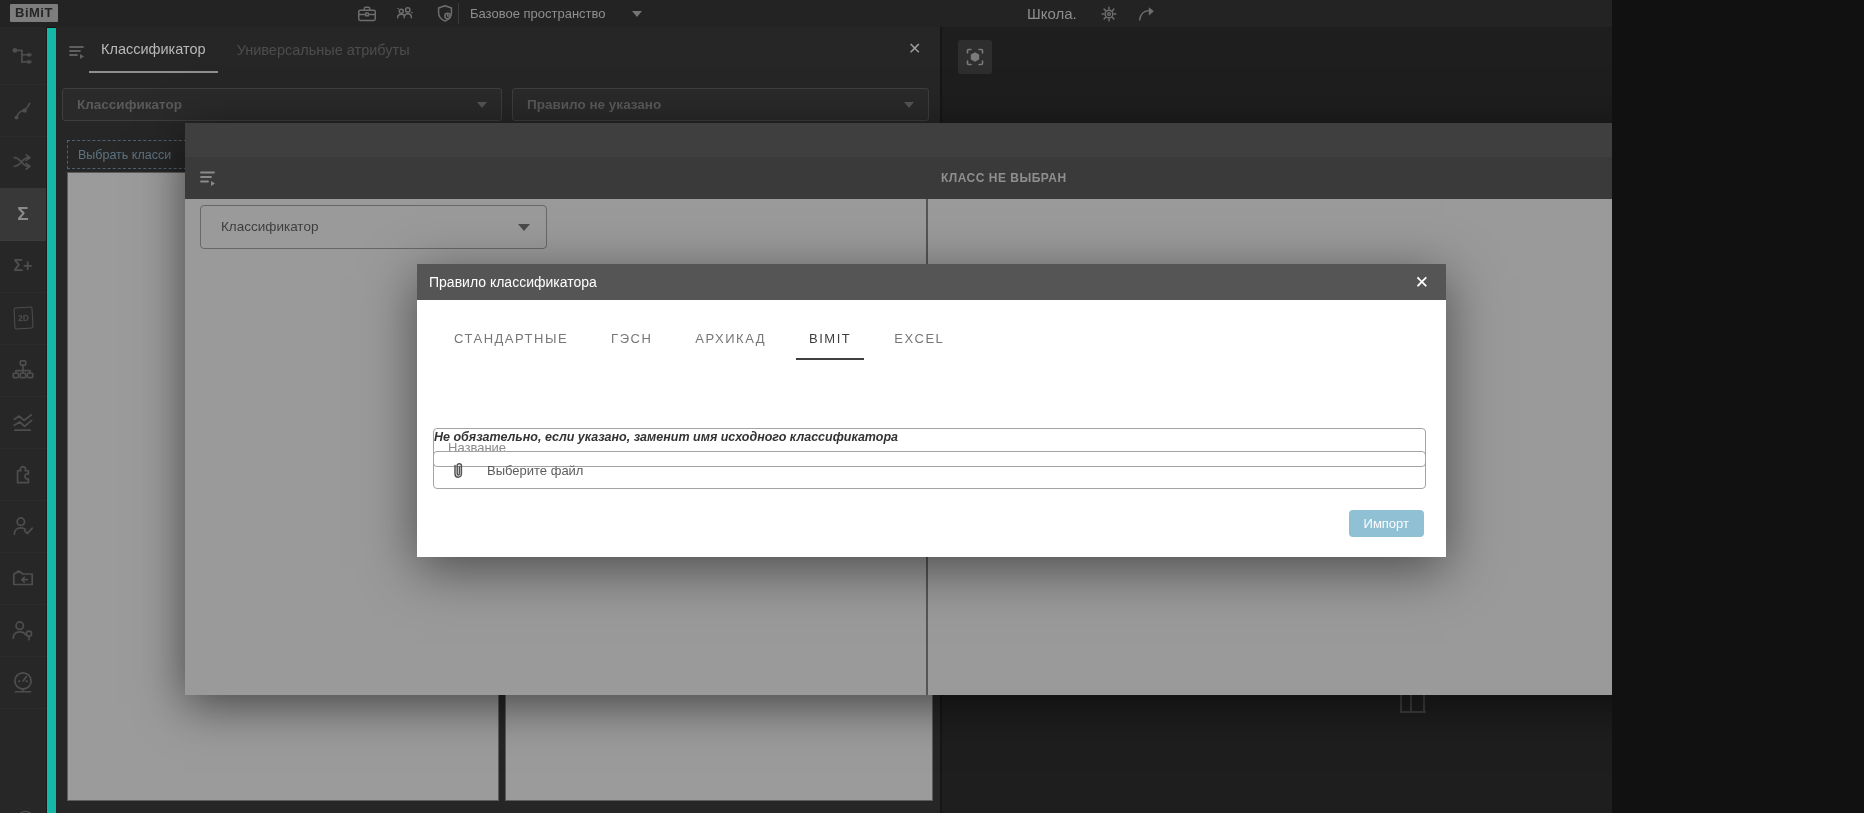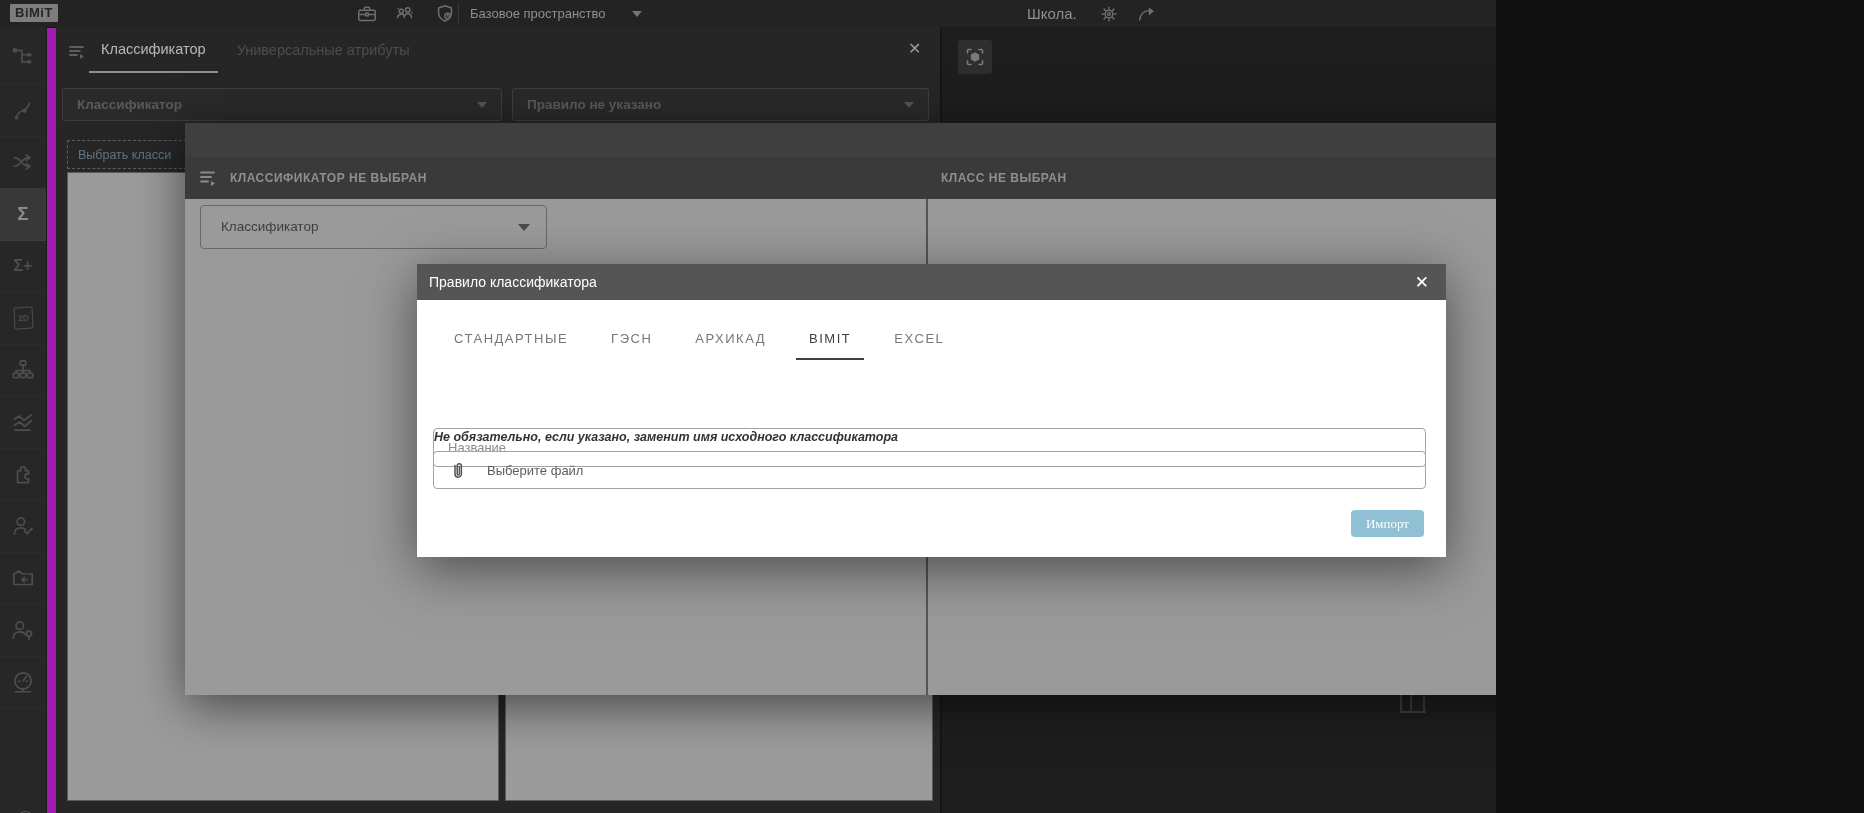--- a/index.html
+++ b/index.html
@@ -1,17 +1,17 @@
 <!DOCTYPE html>
 <html><head>
 <meta charset="utf-8">
 <style>
   html,body{margin:0;padding:0;background:#111;}
-  .screen{position:relative;width:1496px;height:813px;overflow:hidden;
-          background:#a21caf;font-family:"Liberation Sans",sans-serif;
+  .screen{position:relative;width:1612px;height:813px;overflow:hidden;
+          background:#14b8a6;font-family:"Liberation Sans",sans-serif;
           -webkit-font-smoothing:antialiased;}
   .abs{position:absolute;}
   svg{fill:none;stroke-linecap:round;stroke-linejoin:round;display:block;}
 
   
   .topbar{left:0;top:0;width:1864px;height:27px;background:#232323;border-bottom:1px solid #151515;}
   .logo{left:10px;top:4px;background:#7d7d7d;color:#262626;font-weight:bold;font-size:13px;
         padding:1px 5px 2px;letter-spacing:.5px;border-radius:1px;}
   .tb-ic{top:3px;width:22px;height:22px;}
   .tb-ic svg{stroke:#6e6e6e;stroke-width:1.6;}
@@ -103,21 +103,21 @@
   .im-input{left:16px;top:123px;width:963px;height:37px;border:1px solid #a3a3a3;border-radius:4px;
             font-size:13px;color:#333;padding:0 14px;outline:none;font-family:"Liberation Sans",sans-serif;
             background:#fff;margin-top:41px;}
   .im-input::placeholder{color:#8a8a8a;}
   .im-helper{left:17px;top:166px;font-style:italic;font-size:12.5px;font-weight:600;color:#333;}
   .im-file{left:16px;top:187px;width:993px;height:38px;border:1px solid #a3a3a3;border-radius:4px;
            display:flex;align-items:center;gap:21px;padding-left:16px;box-sizing:border-box;}
   .im-file svg{stroke:#555;stroke-width:1.5;}
   .im-file span{font-size:13px;color:#5c5c5c;}
   .im-btn{right:22px;top:246px;height:27px;padding:0 15px;background:#8fc0d4;border:none;border-radius:4px;
-          color:#fdfdfd;font-size:13px;line-height:27px;font-family:Liberation Serif, serif;}
+          color:#fdfdfd;font-size:13px;line-height:27px;font-family:Liberation Sans, sans-serif;}
 </style>
 </head>
 <body>
 
 <div class="screen">
 
   <div class="abs topbar">
     <div class="abs logo">BiMiT</div>
 
     <div class="abs tb-ic" style="left:356px">
@@ -441,21 +441,20 @@
     <div class="abs mm-head">
       <span class="abs mm-close">✕</span>
     </div>
     <div class="abs mm-tool">
       <div class="abs mm-ham">
         <svg width="20" height="18" viewBox="0 0 20 18">
             <path d="M2,3.5 h13 M2,8 h10 M2,12.5 h7"></path>
             <polygon points="12,12 16,14.5 12,17" fill="#8a8a8a" stroke="none"></polygon>
           </svg>
       </div>
-      <span class="abs mm-capt" style="left:45px">КЛАССИФИКАТОР НЕ ВЫБРАН</span>
       <span class="abs mm-capt" style="left:756px">КЛАСС НЕ ВЫБРАН</span>
     </div>
     <div class="abs mm-div"></div>
     <div class="abs mm-dd">
       <span class="lbl">Классификатор</span>
       <span class="car"></span>
     </div>
   </div>
 
   <div class="abs imodal">

